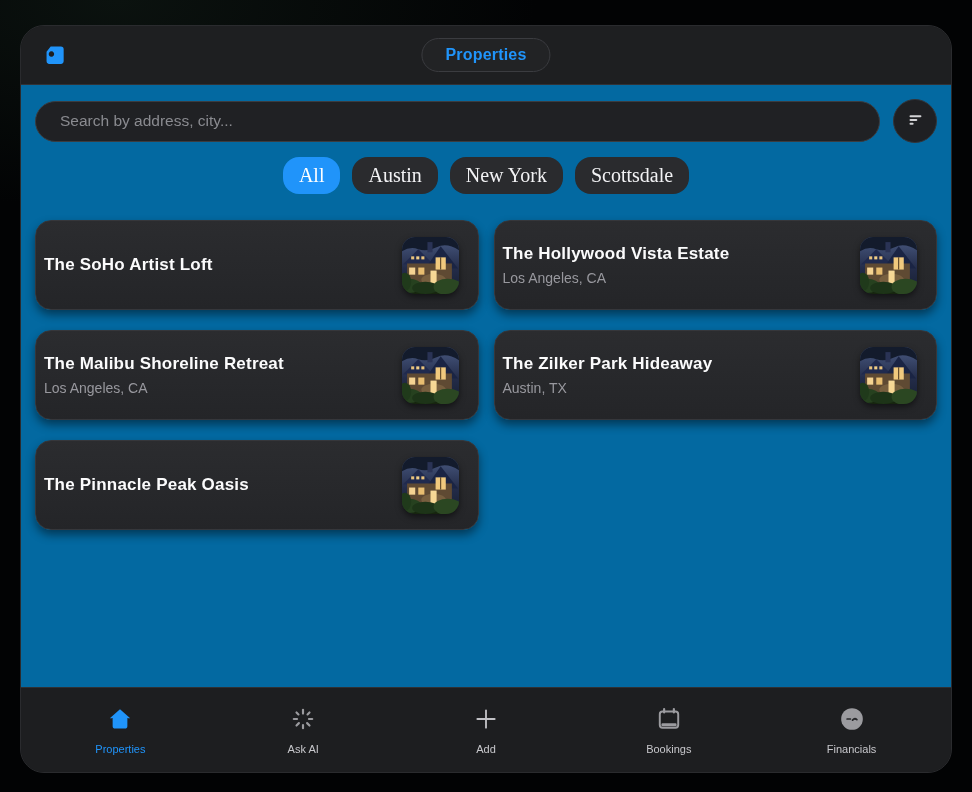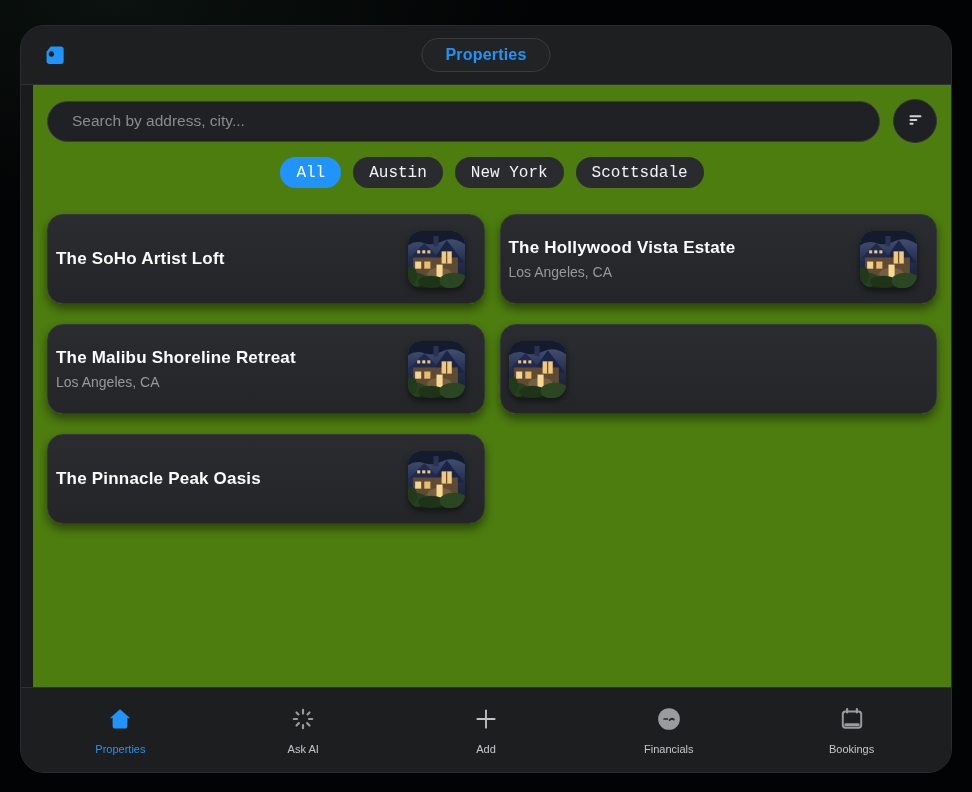--- a/index.html
+++ b/index.html
@@ -20,38 +20,38 @@
     height:59px; flex:0 0 auto; background:#1e1f21; border-bottom:1px solid #313236;
     display:flex; align-items:center; position:relative; padding:0 20px;
   }
   .logo { width:28px; height:28px; display:flex; align-items:center; justify-content:center; }
   .title-pill {
     position:absolute; left:50%; top:50%; transform:translate(-50%,-50%);
     border:1.5px solid #3b3c40; border-radius:19px; padding:7px 23px;
     background:#222325; color:var(--accent); font-size:16px; font-weight:bold; letter-spacing:.2px;
   }
   
-  .content { flex:1 1 auto; background:#4d7c0f; padding:14px 14px 0 14px; overflow:hidden;margin-left:12px; }
+  .content { flex:1 1 auto; background:#0369a1; padding:14px 14px 0 14px; overflow:hidden; }
   .search-row { display:flex; align-items:center; gap:13px; }
   .search-input {
     flex:1 1 auto; height:41px; background:#202124; border:1px solid #3b3c40;
     border-radius:21px; color:#e8e8ea; font-size:15.5px; padding:0 24px; outline:none;
     font-family:"Liberation Sans", sans-serif;
   }
   .search-input::placeholder { color:#8a8b90; }
   .filter-btn {
     flex:0 0 auto; width:44px; height:44px; border-radius:50%;
     background:#1f2023; border:1px solid #333438; display:flex; align-items:center; justify-content:center;
     cursor:pointer;
   }
   .chips { display:flex; justify-content:center; gap:12px; margin-top:14px; }
   .chip {
-    height:31px; padding:0 16px; border-radius:16px; background:#2a2b2e; border:none;
-    color:#f2f2f4; font-size:16px; display:flex; align-items:center; cursor:pointer;
-    font-family:Liberation Mono, monospace;
+    height:37px; padding:0 16px; border-radius:16px; background:#2a2b2e; border:none;
+    color:#f2f2f4; font-size:20px; display:flex; align-items:center; cursor:pointer;
+    font-family:Liberation Serif, serif;
   }
   .chip.active { background:var(--accent); color:#fff; }
   .grid {
     margin-top:26px; display:grid; grid-template-columns:1fr 1fr;
     column-gap:15px; row-gap:20px;
   }
   .card {
     height:90px; border-radius:16px;
     background:linear-gradient(180deg,#2b2c2f 0%, #closed 100%);
     background:linear-gradient(180deg,#2b2c2f 0%, #242528 100%);
@@ -168,20 +168,24 @@
         <div class="card-text">
           <div class="card-title">The Malibu Shoreline Retreat</div>
           <div class="card-loc">Los Angeles, CA</div>
         </div>
         <svg class="thumb" viewBox="0 0 56 56">
             <use href="#house-photo"></use>
           </svg>
       </div>
 
       <div class="card">
+        <div class="card-text">
+          <div class="card-title">The Zilker Park Hideaway</div>
+          <div class="card-loc">Austin, TX</div>
+        </div>
         <svg class="thumb" viewBox="0 0 56 56">
             <use href="#house-photo"></use>
           </svg>
       </div>
 
       <div class="card">
         <div class="card-text">
           <div class="card-title">The Pinnacle Peak Oasis</div>
         </div>
         <svg class="thumb" viewBox="0 0 56 56">
@@ -225,34 +229,34 @@
         <svg width="26" height="26" viewBox="0 0 24 24" stroke="#c2c2c6" stroke-width="1.7" stroke-linecap="round">
           <line x1="12" y1="4" x2="12" y2="20"></line>
           <line x1="4" y1="12" x2="20" y2="12"></line>
         </svg>
       </span>
       <span class="lbl">Add</span>
     </div>
 
     <div class="nav-item">
       <span>
-        <svg width="26" height="26" viewBox="0 0 24 24">
-          <circle cx="12" cy="12" r="10" fill="#9b9b9f"></circle>
-          <path d="M7.5 12 h3 M12.5 13 q2 -2.2 4 -0.4" stroke="#26272a" stroke-width="1.6" stroke-linecap="round" fill="none"></path>
-        </svg>
-      </span>
-      <span class="lbl">Financials</span>
-    </div>
-
-    <div class="nav-item">
-      <span>
         <svg width="26" height="26" viewBox="0 0 24 24" fill="none">
           <line x1="7.5" y1="2.8" x2="7.5" y2="6" stroke="#9b9b9f" stroke-width="2" stroke-linecap="round"></line>
           <line x1="16.5" y1="2.8" x2="16.5" y2="6" stroke="#9b9b9f" stroke-width="2" stroke-linecap="round"></line>
           <rect x="3.5" y="5" width="17" height="15" rx="2.5" stroke="#9b9b9f" stroke-width="1.8"></rect>
           <rect x="5" y="16" width="14" height="2.8" rx="1" fill="#9b9b9f"></rect>
         </svg>
       </span>
       <span class="lbl">Bookings</span>
     </div>
 
+    <div class="nav-item">
+      <span>
+        <svg width="26" height="26" viewBox="0 0 24 24">
+          <circle cx="12" cy="12" r="10" fill="#9b9b9f"></circle>
+          <path d="M7.5 12 h3 M12.5 13 q2 -2.2 4 -0.4" stroke="#26272a" stroke-width="1.6" stroke-linecap="round" fill="none"></path>
+        </svg>
+      </span>
+      <span class="lbl">Financials</span>
+    </div>
+
   </div>
 </div>
 
 </body></html>

